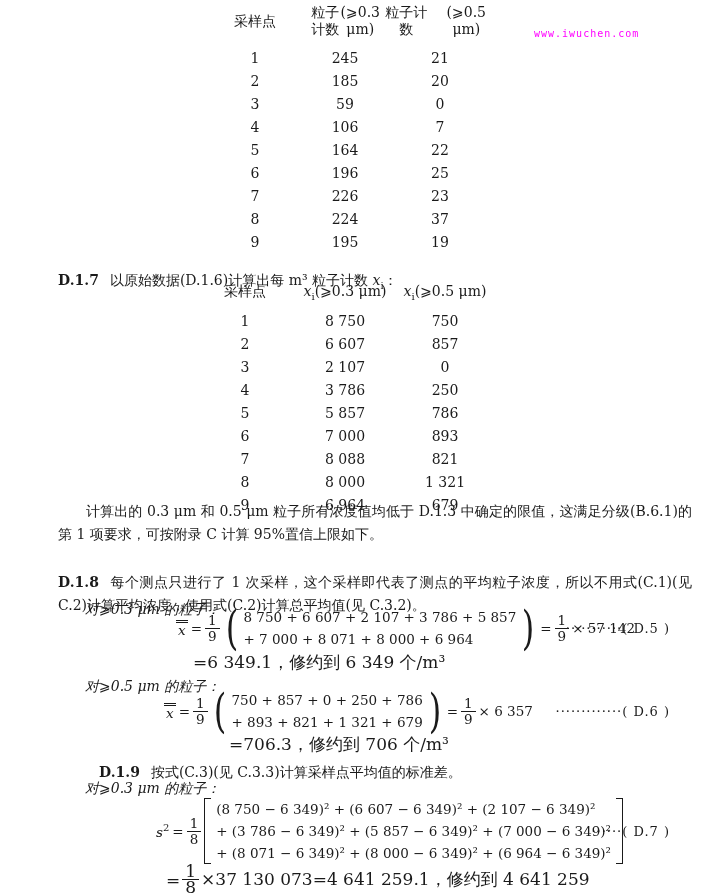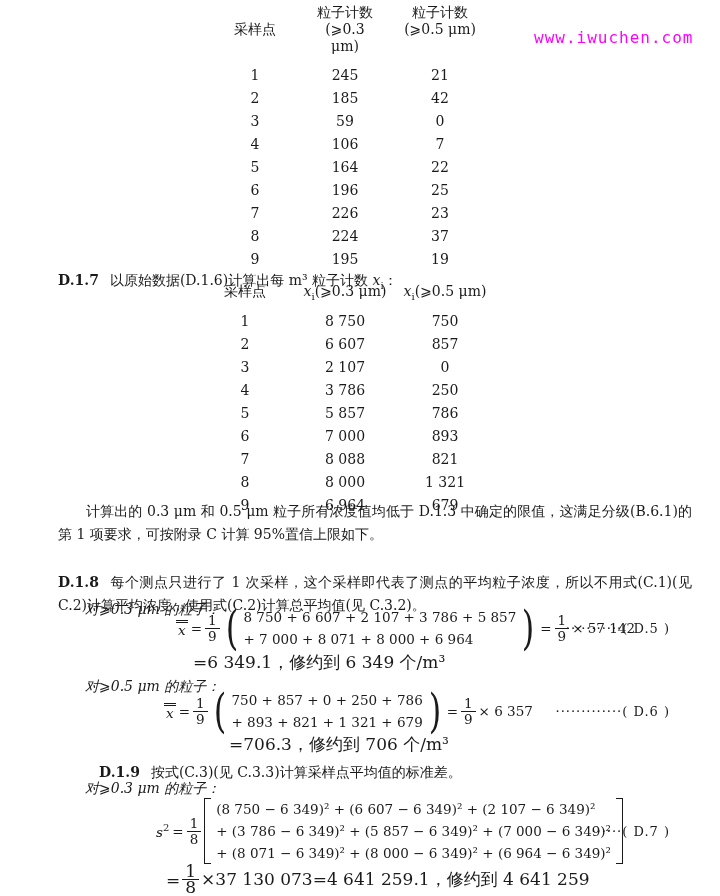--- a/index.html
+++ b/index.html
@@ -5,31 +5,31 @@
   html,body{margin:0;padding:0;background:#ffffff;}
   .page{
     position:relative;width:720px;height:896px;background:#ffffff;
     color:#1a1a1a;font-family:"DejaVu Serif","DejaVu Sans",serif;
     font-size:14px;overflow:hidden;
   }
   
   .watermark{
     position:absolute;left:534px;top:28px;
     font-family:"DejaVu Sans Mono","Liberation Mono",monospace;
-    font-size:16px;color:#ff00ff;letter-spacing:1px;white-space:nowrap;
+    font-size:10px;color:#ff00ff;letter-spacing:1px;white-space:nowrap;
   }
   
   .tbl{position:absolute;}
   .tbl-1{left:200px;top:4px;}
   .tbl-2{left:190px;top:283px;}
   .thead{display:grid;line-height:17px;}
   .tbl-1 .thead{grid-template-columns:110px 70px 120px;}
   .tbl-2 .thead{grid-template-columns:110px 90px 110px;}
   .th-c{text-align:center;}
-  .th-stack{display:flex;flex-direction:column;}
+  .th-stack{display:flex;flex-direction:row;}
   .th-middle{display:flex;align-items:center;justify-content:center;}
   .tbody{margin-top:9px;}
   .tbl-2 .tbody{margin-top:5px;}
   .trow{display:grid;height:23px;line-height:23px;}
   .tbl-1 .trow{grid-template-columns:110px 70px 120px;}
   .tbl-2 .trow{grid-template-columns:110px 90px 110px;}
   .tcell{text-align:center;white-space:nowrap;}
   i.var{font-family:"DejaVu Serif",serif;font-style:italic;}
   sub{font-size:10px;}
   sup{font-size:10px;}
@@ -82,21 +82,21 @@
     </div>
     <div class="tbody">
         <div class="trow">
           <div class="tcell">1</div>
           <div class="tcell">245</div>
           <div class="tcell">21</div>
         </div>
         <div class="trow">
           <div class="tcell">2</div>
           <div class="tcell">185</div>
-          <div class="tcell">42</div>
+          <div class="tcell">20</div>
         </div>
         <div class="trow">
           <div class="tcell">3</div>
           <div class="tcell">59</div>
           <div class="tcell">0</div>
         </div>
         <div class="trow">
           <div class="tcell">4</div>
           <div class="tcell">106</div>
           <div class="tcell">7</div>

